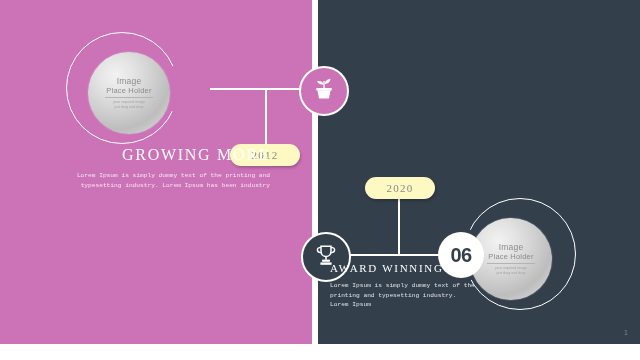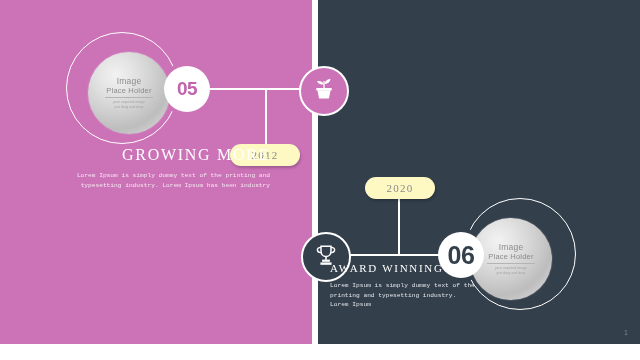--- a/index.html
+++ b/index.html
@@ -158,21 +158,20 @@
   <div class="ring-mask" style="left:160px; top:62px; width:54px; height:54px; background:#cc73b8;"></div>
 
   <div class="photo" style="left:88px; top:52px; width:82px; height:82px;">
     <div class="photo-title" style="font-size:8.5px;">Image</div>
     <div class="photo-title" style="font-size:7.5px;">Place Holder</div>
     <div class="photo-sub-rule" style="width:48px;"></div>
     <div class="photo-sub" style="font-size:3.6px;">your required image</div>
     <div class="photo-sub" style="font-size:3.6px;">just drag and drop</div>
   </div>
 
-  <div class="numbadge numbadge-05" style="left:164px; top:66px; width:46px; height:46px; font-size:19px;">05</div>
 
   <div class="line-h" style="left:210px; top:88px; width:92px;"></div>
 
   <div class="line-v" style="left:265px; top:88px; height:58px;"></div>
 
   <div class="yearpill" style="left:230px; top:144px; width:70px; height:22px; font-size:11px;">2012</div>
 
   <div class="iconcircle iconcircle-pink" style="left:299px; top:66px; width:46px; height:46px;">
     <span>
       <svg width="26" height="26" viewBox="0 0 26 26" aria-hidden="true">
@@ -198,21 +197,21 @@
   <div class="ring-mask" style="left:434px; top:228px; width:54px; height:54px; background:#343f4c;"></div>
 
   <div class="photo" style="left:470px; top:218px; width:82px; height:82px;">
     <div class="photo-title" style="font-size:8.5px;">Image</div>
     <div class="photo-title" style="font-size:7.5px;">Place Holder</div>
     <div class="photo-sub-rule" style="width:48px;"></div>
     <div class="photo-sub" style="font-size:3.6px;">your required image</div>
     <div class="photo-sub" style="font-size:3.6px;">just drag and drop</div>
   </div>
 
-  <div class="numbadge numbadge-06" style="left:438px; top:232px; width:46px; height:46px; font-size:25px;">06</div>
+  <div class="numbadge numbadge-06" style="left:438px; top:232px; width:46px; height:46px; font-size:20px;">06</div>
 
   <div class="line-h" style="left:346px; top:254px; width:94px;"></div>
 
   <div class="line-v" style="left:398px; top:198px; height:57px;"></div>
 
   <div class="yearpill" style="left:365px; top:177px; width:70px; height:22px; font-size:11px;">2020</div>
 
   <div class="iconcircle iconcircle-dark" style="left:301px; top:232px; width:46px; height:46px;">
     <span>
       <svg width="26" height="26" viewBox="0 0 26 26" aria-hidden="true">

